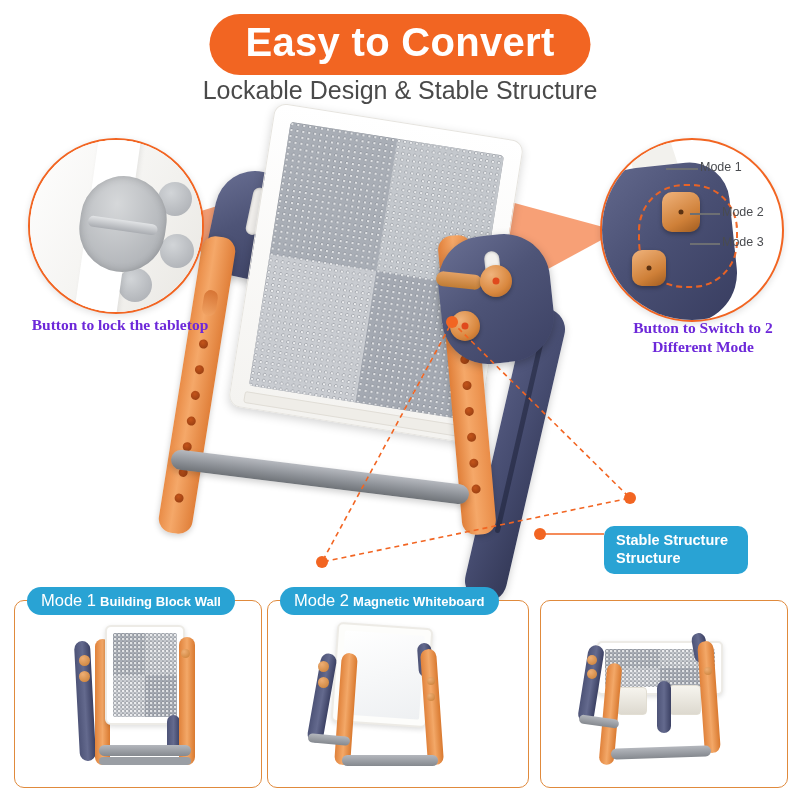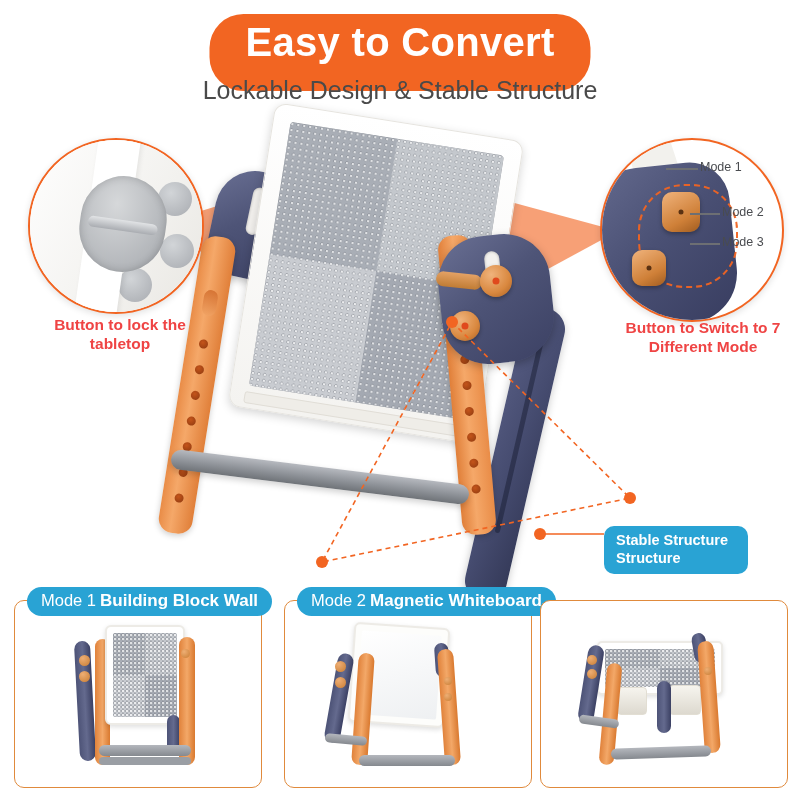--- a/index.html
+++ b/index.html
@@ -11,21 +11,21 @@
     position:relative;
   }
   .stage{position:absolute;inset:0;}
 
   
   .header{position:absolute;left:0;top:0;width:800px;height:115px;}
   .title-pill{
     position:absolute;left:50%;top:14px;transform:translateX(-50%);
     background:#F26522;color:#fff;
     border-radius:34px;
-    padding:6px 36px 26px 36px;
+    padding:6px 36px 10px 36px;
     font-size:40px;font-weight:bold;letter-spacing:.3px;
     line-height:1.12;white-space:nowrap;
   }
   .subtitle{
     position:absolute;left:50%;top:76px;transform:translateX(-50%);
     color:#4a4a4a;font-size:25px;white-space:nowrap;
   }
 
   
   .hero{position:absolute;left:0;top:110px;width:800px;height:480px;}
@@ -193,22 +193,22 @@
   .rm-k-dot{position:absolute;left:50%;top:50%;transform:translate(-50%,-50%);width:5px;height:5px;border-radius:50%;background:#5a3112;}
   .rm-white{position:absolute;left:28px;top:-6px;width:44px;height:44px;background:#f2f1ed;transform:rotate(-18deg);}
 
   .mode-line{position:absolute;height:1.6px;background:#6d6f73;}
   .mode-label{
     position:absolute;color:#4a4c50;font-size:12.5px;white-space:nowrap;
   }
 
   
   .callout{
-    position:absolute;color:#ef4444;font-weight:bold;font-size:15.5px;
-    line-height:1.25;text-align:center;
+    position:absolute;color:#6d28d9;font-weight:bold;font-size:15.5px;
+    line-height:1.25;text-align:center;font-family:Liberation Serif, serif;
   }
   .callout-left{left:30px;top:205px;width:180px;}
   .callout-right{left:608px;top:208px;width:190px;}
 
   .badge{
     position:absolute;background:#29A3D4;color:#ffffff;
     border-radius:10px;padding:6px 12px 7px 12px;
     font-size:14.5px;font-weight:bold;line-height:1.22;
   }
   .badge-tri{left:604px;top:416px;width:120px;}
@@ -216,28 +216,28 @@
   
   .tri-svg{position:absolute;left:0;top:0;width:800px;height:480px;pointer-events:none;}
   .vertex{position:absolute;width:12px;height:12px;border-radius:50%;background:#F26522;}
 
   
   .panels{position:absolute;left:0;top:590px;width:800px;height:210px;}
   .panel{
     position:absolute;top:10px;width:246px;height:186px;
     border:1.6px solid #E08A3C;border-radius:10px;background:#ffffff;
   }
-  .p1{left:14px;} .p2{left:284px;} .p3{left:540px;}
+  .p1{left:14px;} .p2{left:267px;padding-left:14px;} .p3{left:540px;}
   .pill{
     position:absolute;left:12px;top:-14px;
     background:#29A3D4;color:#fff;border-radius:15px;
     padding:4px 14px 5px 14px;white-space:nowrap;
   }
   .pill .mode-no{font-size:16.5px;font-weight:normal;}
-  .pill .mode-desc{font-size:17px;font-weight:bold;margin-left:4px;}
+  .pill .mode-desc{font-size:13px;font-weight:bold;margin-left:4px;}
 
   
   .mini{position:absolute;left:0;top:18px;width:246px;height:166px;}
   .m-leg{position:absolute;border-radius:8px;
     background:linear-gradient(90deg,#e0823b,#f3a868 50%,#d9792f);}
   .m-leg-navy{position:absolute;border-radius:8px;
     background:linear-gradient(90deg,#4d5377,#646a8e 50%,#3b4063);}
   .m-bar{position:absolute;border-radius:6px;
     background:linear-gradient(180deg,#b4b7bd,#85898f);}
   .m-board{position:absolute;background:#ffffff;border:2px solid #edebe6;border-radius:6px;box-shadow:0 2px 5px rgba(0,0,0,.13);}
@@ -350,21 +350,21 @@
         </div>
     </div>
     <div class="mode-line" style="left:666px;top:58px;width:32px;"></div>
     <div class="mode-label" style="left:700px;top:50px;">Mode 1</div>
     <div class="mode-line" style="left:690px;top:103px;width:30px;"></div>
     <div class="mode-label" style="left:722px;top:95px;">Mode 2</div>
     <div class="mode-line" style="left:690px;top:133px;width:30px;"></div>
     <div class="mode-label" style="left:722px;top:125px;">Mode 3</div>
 
     <div class="callout callout-left">Button to lock the tabletop</div>
-    <div class="callout callout-right">Button to Switch to 7 Different Mode</div>
+    <div class="callout callout-right">Button to Switch to 2 Different Mode</div>
     <div class="badge badge-tri">Stable Structure Structure</div>
   </div>
 
   <div class="panels">
 
     <div class="panel p1">
       <div class="pill">
         <span class="mode-no">Mode 1</span><span class="mode-desc">Building Block Wall</span>
       </div>
       <div class="mini">

